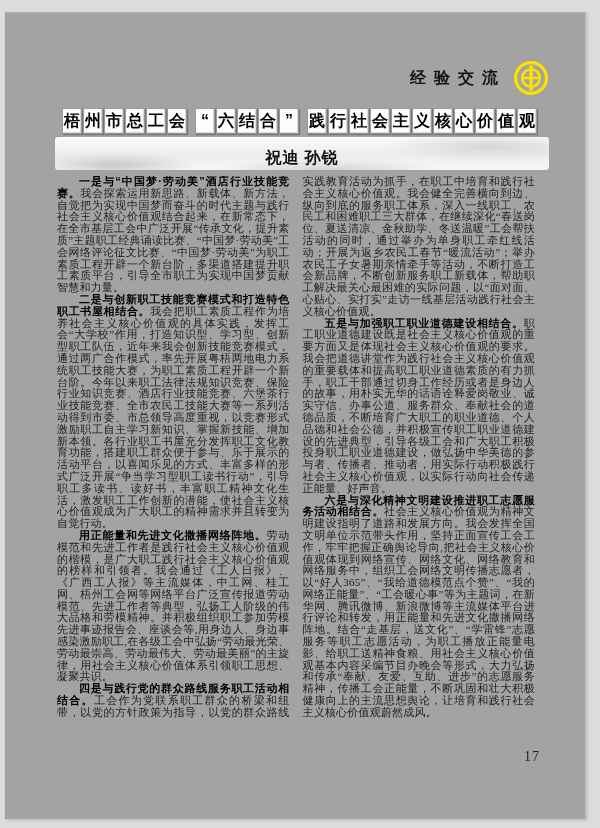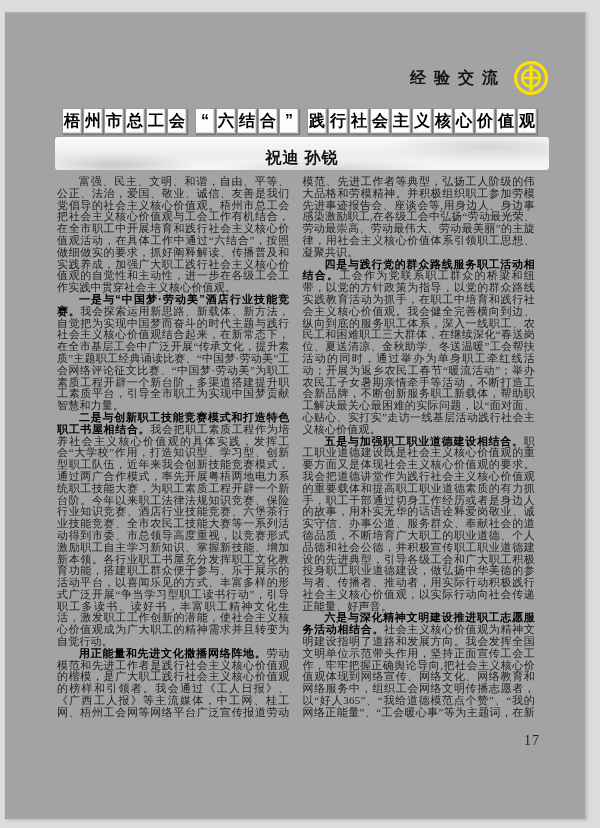--- a/index.html
+++ b/index.html
@@ -66,21 +66,21 @@
     text-align:justify; color:#1b1b1b;
     overflow:hidden;
   }
   .columns p { margin:0; text-indent:2em; }
   .lead {
     font-family:"Liberation Sans","DejaVu Sans",sans-serif;
     font-weight:bold; color:#000;
   }
   
   .page-number {
-    position:absolute; left:519px; top:720px;
+    position:absolute; left:519px; top:736px;
     font-size:14px; letter-spacing:1px; color:#222;text-align:right;
   }
 </style>
 </head>
 <body>
 
 <div class="page">
 
   <div class="header">
     <span class="section-label">经验交流</span>
@@ -117,21 +117,20 @@
     <span class="tile">价</span>
     <span class="tile">值</span>
     <span class="tile">观</span>
   </div>
 
   <div class="band">
     <div class="authors">祝迪  孙锐</div>
   </div>
 
   <div class="columns">
-    <p><span class="lead"></span><span>富强、民主、文明、和谐，自由、平等、公正、法治，爱国、敬业、诚信、友善是我们党倡导的社会主义核心价值观。梧州市总工会把社会主义核心价值观与工会工作有机结合，在全市职工中开展培育和践行社会主义核心价值观活动，在具体工作中通过“六结合”，按照做细做实的要求，抓好阐释解读、传播普及和实践养成，加强广大职工践行社会主义核心价值观的自觉性和主动性，进一步在各级工会工作实践中贯穿社会主义核心价值观。</span></p>
     <p><span class="lead">一是与“中国梦·劳动美”酒店行业技能竞赛。</span><span>我会探索运用新思路、新载体、新方法，自觉把为实现中国梦而奋斗的时代主题与践行社会主义核心价值观结合起来，在新常态下，在全市基层工会中广泛开展“传承文化，提升素质”主题职工经典诵读比赛、“中国梦·劳动美”工会网络评论征文比赛、“中国梦·劳动美”为职工素质工程开辟一个新台阶，多渠道搭建提升职工素质平台，引导全市职工为实现中国梦贡献智慧和力量。</span></p>
     <p><span class="lead">二是与创新职工技能竞赛模式和打造特色职工书屋相结合。</span><span>我会把职工素质工程作为培养社会主义核心价值观的具体实践，发挥工会“大学校”作用，打造知识型、学习型、创新型职工队伍，近年来我会创新技能竞赛模式，通过两广合作模式，率先开展粤梧两地电力系统职工技能大赛，为职工素质工程开辟一个新台阶。今年以来职工法律法规知识竞赛、保险行业知识竞赛、酒店行业技能竞赛、六堡茶行业技能竞赛、全市农民工技能大赛等一系列活动得到市委、市总领导高度重视，以竞赛形式激励职工自主学习新知识、掌握新技能、增加新本领。各行业职工书屋充分发挥职工文化教育功能，搭建职工群众便于参与、乐于展示的活动平台，以喜闻乐见的方式、丰富多样的形式广泛开展“争当学习型职工读书行动”，引导职工多读书、读好书，丰富职工精神文化生活，激发职工工作创新的潜能，使社会主义核心价值观成为广大职工的精神需求并且转变为自觉行动。</span></p>
     <p><span class="lead">用正能量和先进文化撒播网络阵地。</span><span>劳动模范和先进工作者是践行社会主义核心价值观的楷模，是广大职工践行社会主义核心价值观的榜样和引领者。我会通过《工人日报》、《广西工人报》等主流媒体，中工网、桂工网、梧州工会网等网络平台广泛宣传报道劳动模范、先进工作者等典型，弘扬工人阶级的伟大品格和劳模精神。并积极组织职工参加劳模先进事迹报告会、座谈会等,用身边人、身边事感染激励职工,在各级工会中弘扬“劳动最光荣、劳动最崇高、劳动最伟大、劳动最美丽”的主旋律，用社会主义核心价值体系引领职工思想、凝聚共识。</span></p>
     <p><span class="lead">四是与践行党的群众路线服务职工活动相结合。</span><span>工会作为党联系职工群众的桥梁和纽带，以党的方针政策为指导，以党的群众路线实践教育活动为抓手，在职工中培育和践行社会主义核心价值观。我会健全完善横向到边、纵向到底的服务职工体系，深入一线职工、农民工和困难职工三大群体，在继续深化“春送岗位、夏送清凉、金秋助学、冬送温暖”工会帮扶活动的同时，通过举办为单身职工牵红线活动；开展为返乡农民工春节“暖流活动”；举办农民工子女暑期亲情牵手等活动，不断打造工会新品牌，不断创新服务职工新载体，帮助职工解决最关心最困难的实际问题，以“面对面、心贴心、实打实”走访一线基层活动践行社会主义核心价值观。</span></p>
     <p><span class="lead">五是与加强职工职业道德建设相结合。</span><span>职工职业道德建设既是社会主义核心价值观的重要方面又是体现社会主义核心价值观的要求。我会把道德讲堂作为践行社会主义核心价值观的重要载体和提高职工职业道德素质的有力抓手，职工干部通过切身工作经历或者是身边人的故事，用朴实无华的话语诠释爱岗敬业、诚实守信、办事公道、服务群众、奉献社会的道德品质，不断培育广大职工的职业道德、个人品德和社会公德，并积极宣传职工职业道德建设的先进典型，引导各级工会和广大职工积极投身职工职业道德建设，做弘扬中华美德的参与者、传播者、推动者，用实际行动积极践行社会主义核心价值观，以实际行动向社会传递正能量、好声音。</span></p>
     <p><span class="lead">六是与深化精神文明建设推进职工志愿服务活动相结合。</span><span>社会主义核心价值观为精神文明建设指明了道路和发展方向。我会发挥全国文明单位示范带头作用，坚持正面宣传工会工作，牢牢把握正确舆论导向,把社会主义核心价值观体现到网络宣传、网络文化、网络教育和网络服务中，组织工会网络文明传播志愿者，以“好人365”、“我给道德模范点个赞”、“我的网络正能量”、“工会暖心事”等为主题词，在新华网、腾讯微博、新浪微博等主流媒体平台进行评论和转发，用正能量和先进文化撒播网络阵地。结合“走基层，送文化”、“学雷锋”志愿服务等职工志愿活动，为职工播放正能量电影、给职工送精神食粮、用社会主义核心价值观基本内容采编节目办晚会等形式，大力弘扬和传承“奉献、友爱、互助、进步”的志愿服务精神，传播工会正能量，不断巩固和壮大积极健康向上的主流思想舆论，让培育和践行社会主义核心价值观蔚然成风。</span></p>
   </div>
 
   <div class="page-number">17</div>
 

